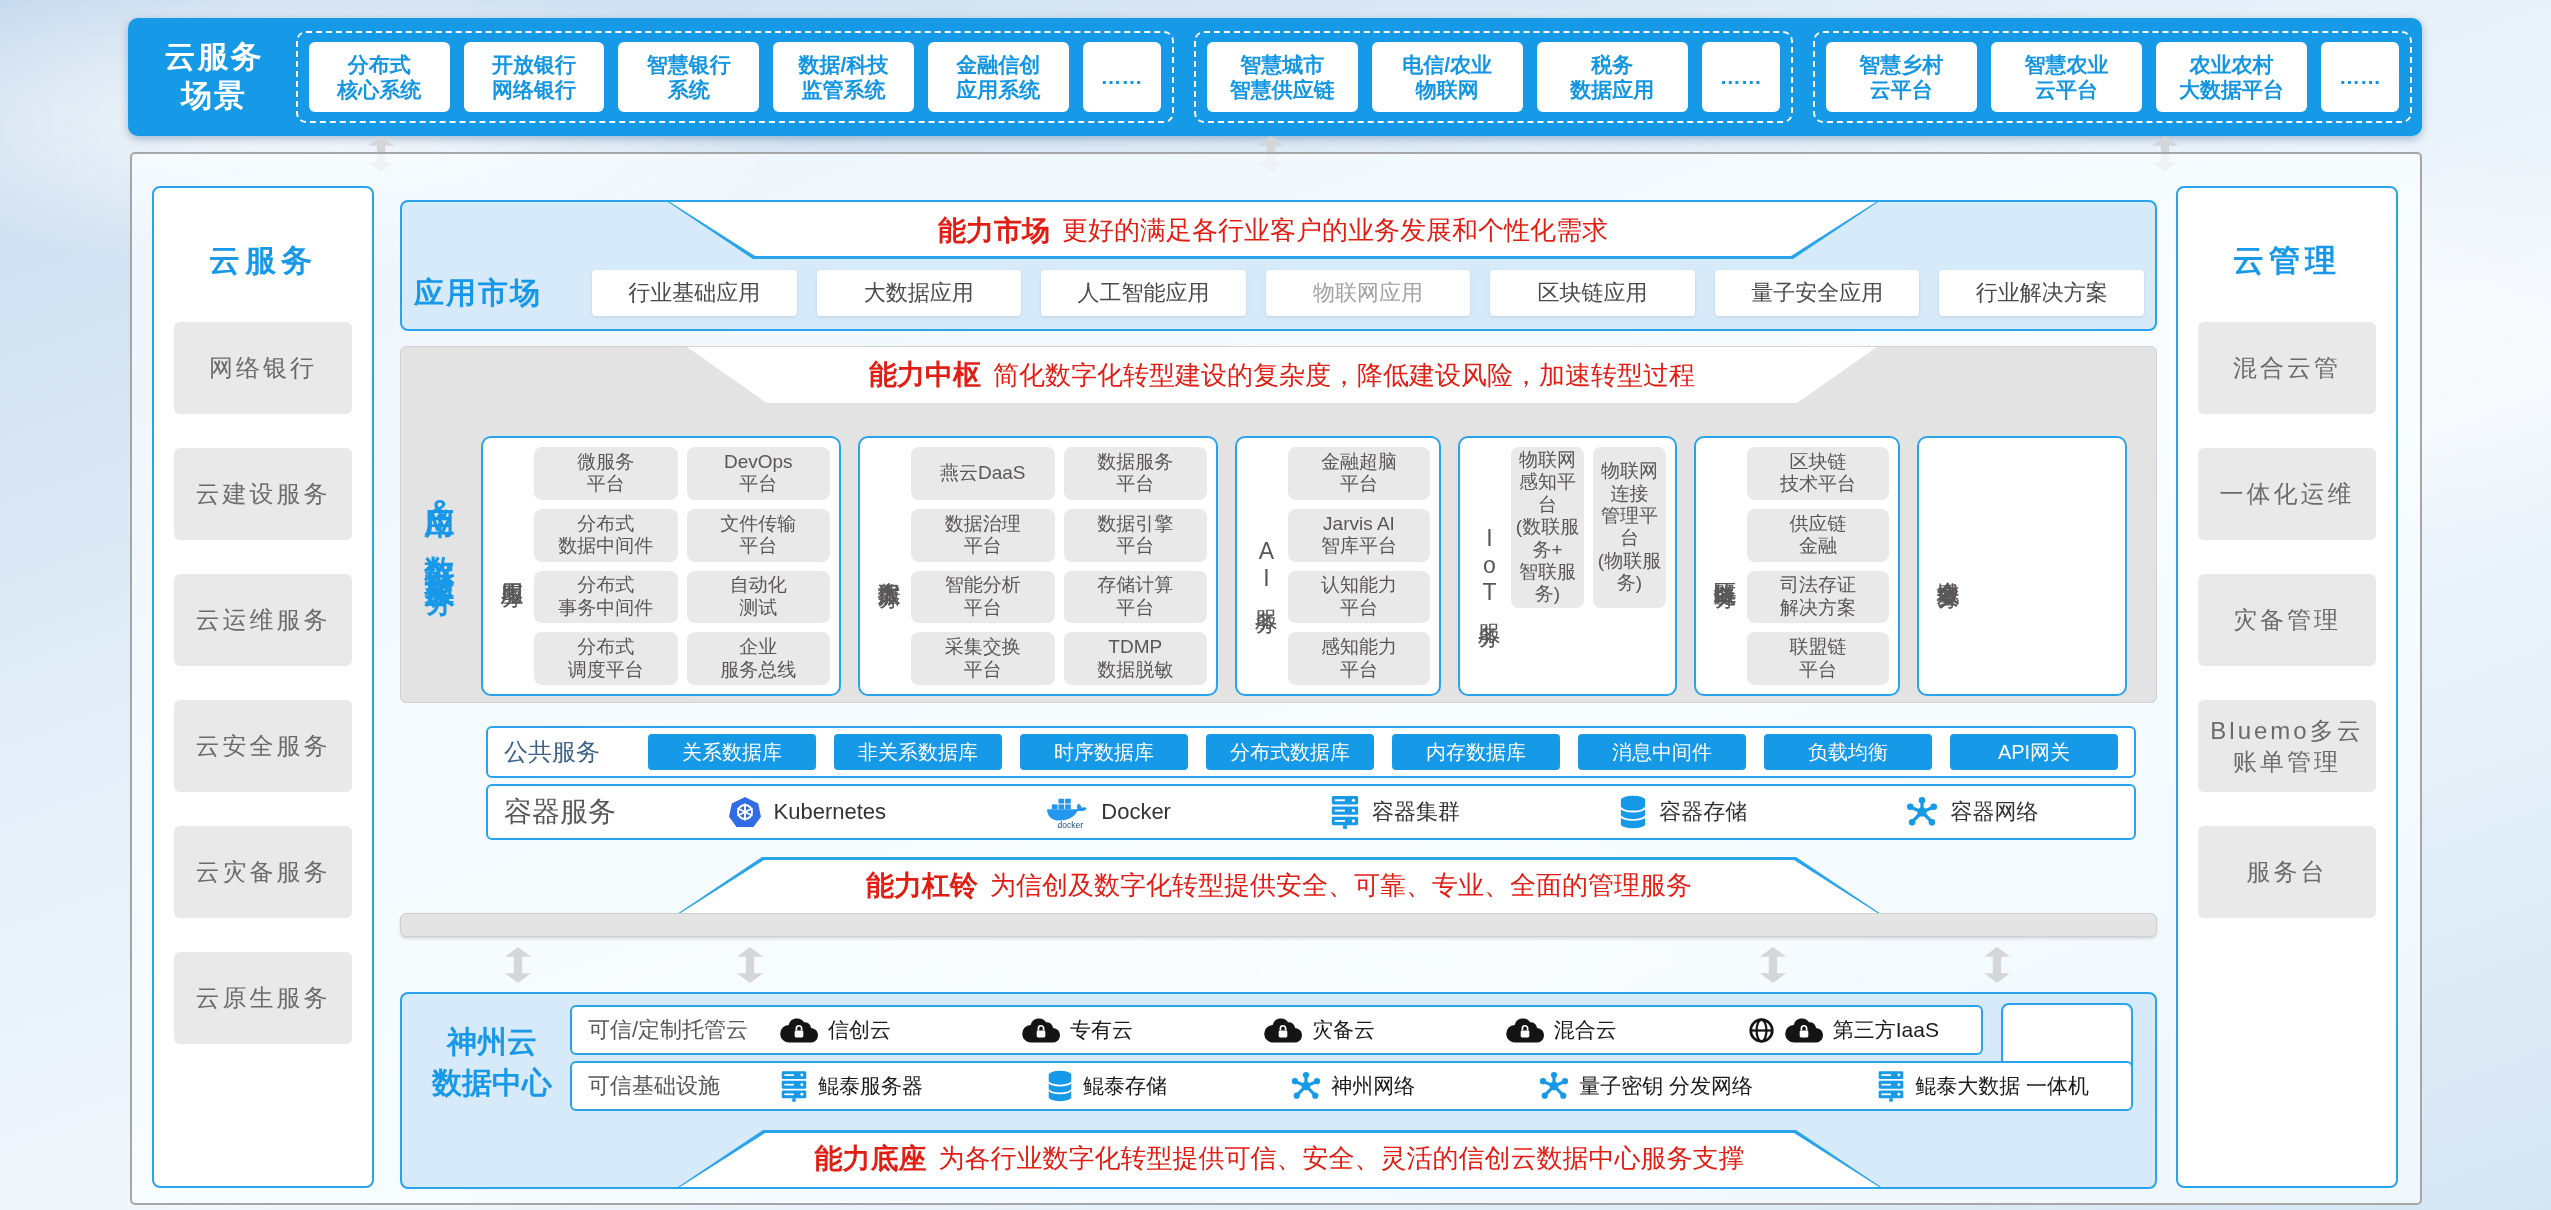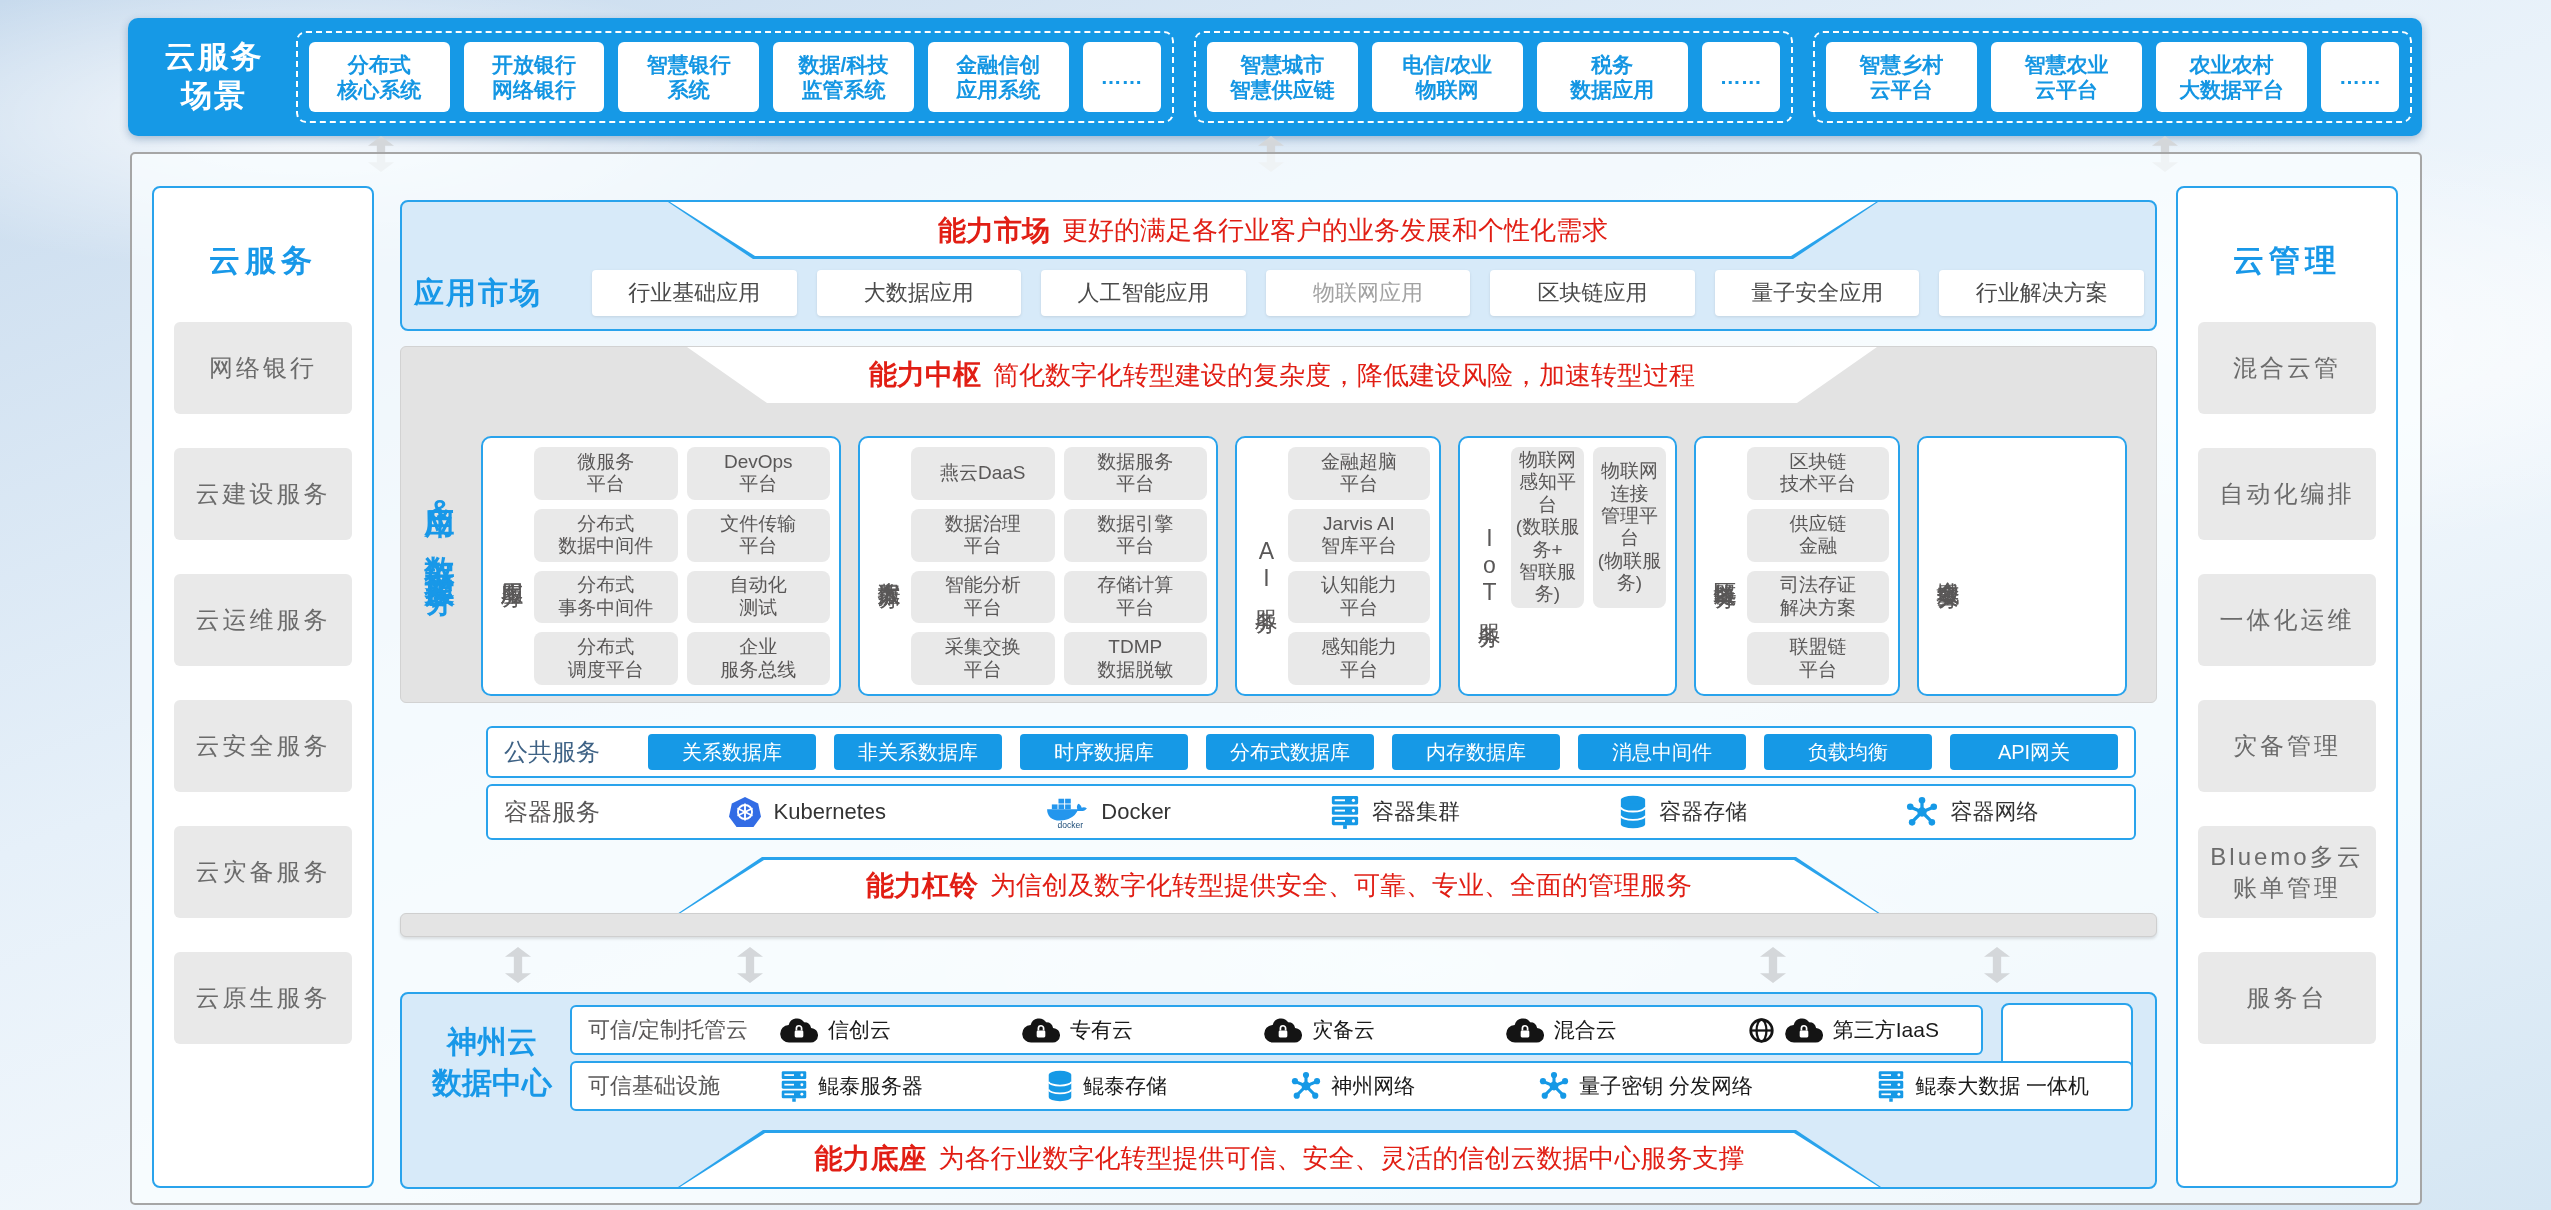--- a/index.html
+++ b/index.html
@@ -68,21 +68,21 @@
   .hub-grid{flex:1;display:grid;gap:9px;}
   .g2{grid-template-columns:1fr 1fr;grid-template-rows:repeat(4,1fr);}
   .g1{grid-template-columns:1fr;grid-template-rows:repeat(4,1fr);}
   .g1b{grid-template-columns:1fr 1fr;grid-template-rows:1fr 1.25fr;}
   .hub-box{background:#E9E9E9;border-radius:8px;display:flex;align-items:center;justify-content:center;text-align:center;
     color:#595757;font-size:19px;line-height:1.18;white-space:pre-line;padding:2px 4px;}
 
   .wrow{background:#fff;border:2px solid #29A3EC;border-radius:6px;box-sizing:border-box;display:flex;align-items:center;padding:0 16px;gap:16px;}
   .pub-label{color:#3E6285;font-size:24px;width:128px;flex:none;}
   .pill{flex:1;height:36px;background:#1699E6;color:#fff;border-radius:4px;display:flex;align-items:center;justify-content:center;font-size:20px;}
-  .cont-label{color:#595757;font-size:24px;width:128px;flex:none;}
+  .cont-label{color:#595757;font-size:28px;width:128px;flex:none;}
   .cs-items{flex:1;display:flex;justify-content:space-around;align-items:center;}
   .cs-item{display:flex;align-items:center;gap:12px;color:#333;font-size:22px;}
 
   .graybar{background:#E4E4E4;border:1px solid #CFCFCF;border-radius:6px;box-sizing:border-box;box-shadow:0 2px 3px rgba(0,0,0,.12);}
 
   .dc-label{color:#1898E8;font-weight:800;font-size:30px;line-height:1.35;text-align:center;white-space:pre-line;}
   .dc-row-label{color:#595757;font-size:22px;flex:none;width:176px;}
   .dc-items{flex:1;display:flex;justify-content:space-between;align-items:center;padding-right:26px;}
   .dc-item{display:flex;align-items:center;gap:10px;color:#1a1a1a;font-size:21px;}
   .dc-tall{background:#fff;border:2px solid #29A3EC;border-radius:8px;box-sizing:border-box;}
@@ -151,21 +151,20 @@
         <div class="side-item pre">云灾备服务</div>
         <div class="side-item pre">云原生服务</div>
       </div>
   </div>
 
   <div class="abs side-panel" style="left:2176px">
     <div class="side-title">云管理</div>
     <div class="side-items">
 
     <div class="side-item pre">混合云管</div>
-        <div class="side-item pre">自动化编排</div>
         <div class="side-item pre">一体化运维</div>
         <div class="side-item pre">灾备管理</div>
         <div class="side-item pre">Bluemo多云
 账单管理</div>
         <div class="side-item pre">服务台</div>
       </div>
   </div>
 
   <div class="abs bluepanel" style="left:400px;top:200px;width:1757px;height:131px"></div>
   <div class="abs trap trap-down" style="left:668px;top:202px;width:1210px;height:57px">

